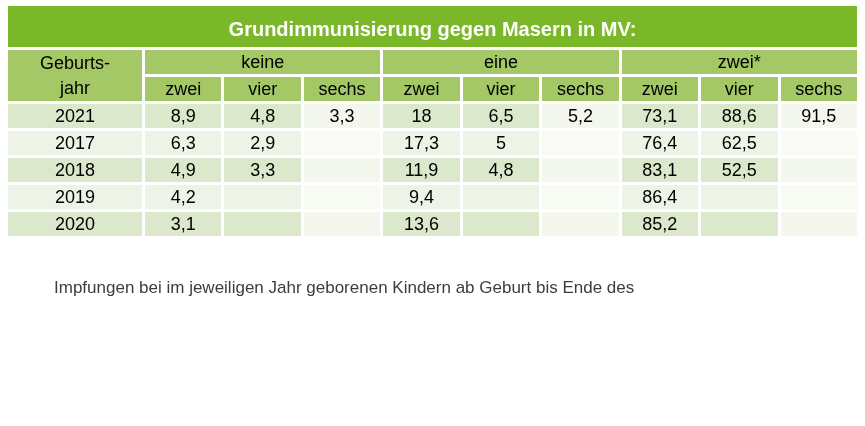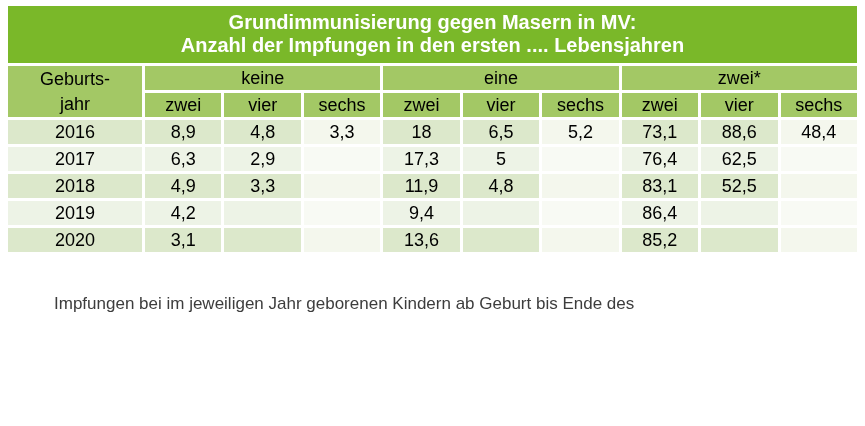--- a/index.html
+++ b/index.html
@@ -19,21 +19,21 @@
     left: 8px;
     top: 6px;
     width: 849px;
   }
   .title-block {
     background: var(--title_bg);
     color: #ffffff;
     font-weight: bold;
     font-size: 20px;
     text-align: center;
-    padding: 5px 0 6px 0;
+    padding: 12px 0 6px 0;
   }
   .title-block .line {
     display: block;
     line-height: 23px;
   }
   table.vax {
     border-collapse: separate;
     border-spacing: 3px;
     table-layout: fixed;
     width: calc(100% + 6px);
@@ -68,21 +68,20 @@
     white-space: nowrap;
   }
 </style>
 </head>
 <body>
 
 <div class="figure">
 
   <div class="title-block">
     <span class="line">Grundimmunisierung gegen Masern in MV:</span>
-    <span class="line">Anzahl der Impfungen in den ersten .... Lebensjahren</span>
   </div>
 
   <table class="vax">
     <colgroup>
       <col class="yearcol">
       <col>
         <col>
         <col>
         <col>
         <col>
@@ -108,30 +107,30 @@
         <th class="hdr">zwei</th>
         <th class="hdr">vier</th>
         <th class="hdr">sechs</th>
         <th class="hdr">zwei</th>
         <th class="hdr">vier</th>
         <th class="hdr">sechs</th>
       </tr>
     </thead>
     <tbody>
         <tr>
-          <td class="year r0">2016</td>
+          <td class="year r0">2021</td>
           <td class="val r0">8,9</td>
           <td class="val r0">4,8</td>
           <td class="val r0 light">3,3</td>
           <td class="val r0">18</td>
           <td class="val r0">6,5</td>
           <td class="val r0 light">5,2</td>
           <td class="val r0">73,1</td>
           <td class="val r0">88,6</td>
-          <td class="val r0 light">48,4</td>
+          <td class="val r0 light">91,5</td>
         </tr>
         <tr>
           <td class="year r1">2017</td>
           <td class="val r1">6,3</td>
           <td class="val r1">2,9</td>
           <td class="val r1 light"></td>
           <td class="val r1">17,3</td>
           <td class="val r1">5</td>
           <td class="val r1 light"></td>
           <td class="val r1">76,4</td>

